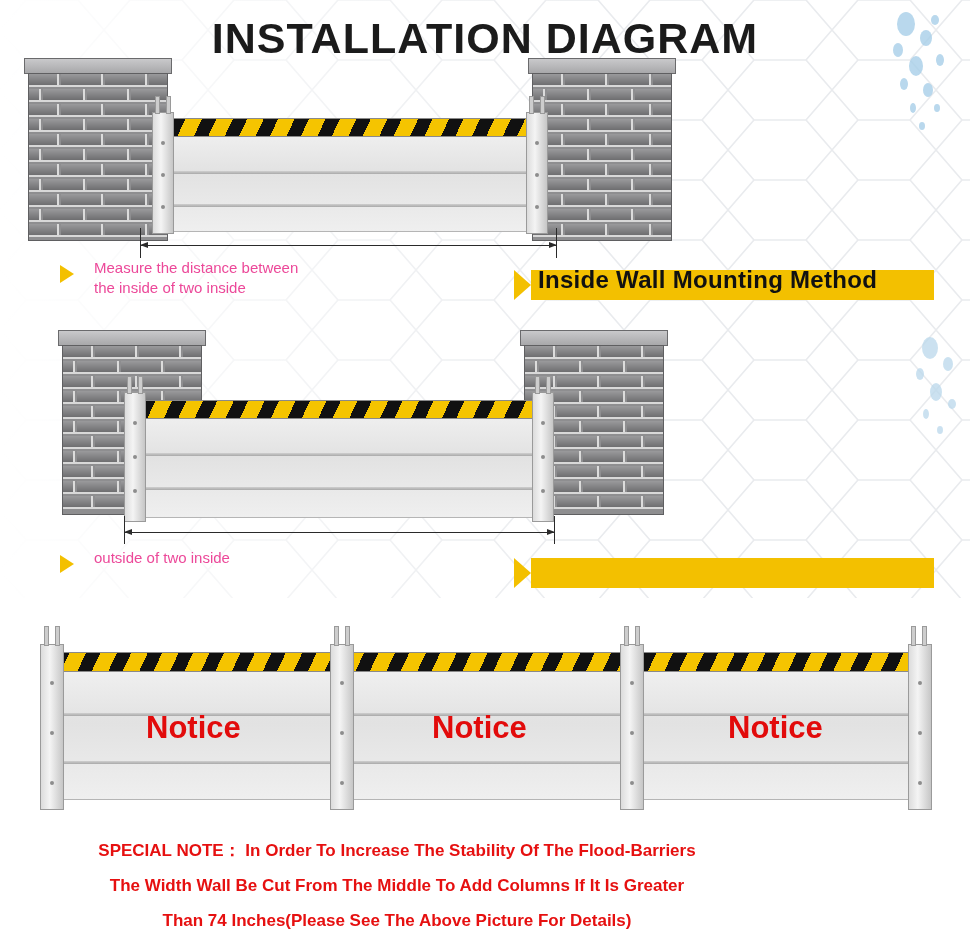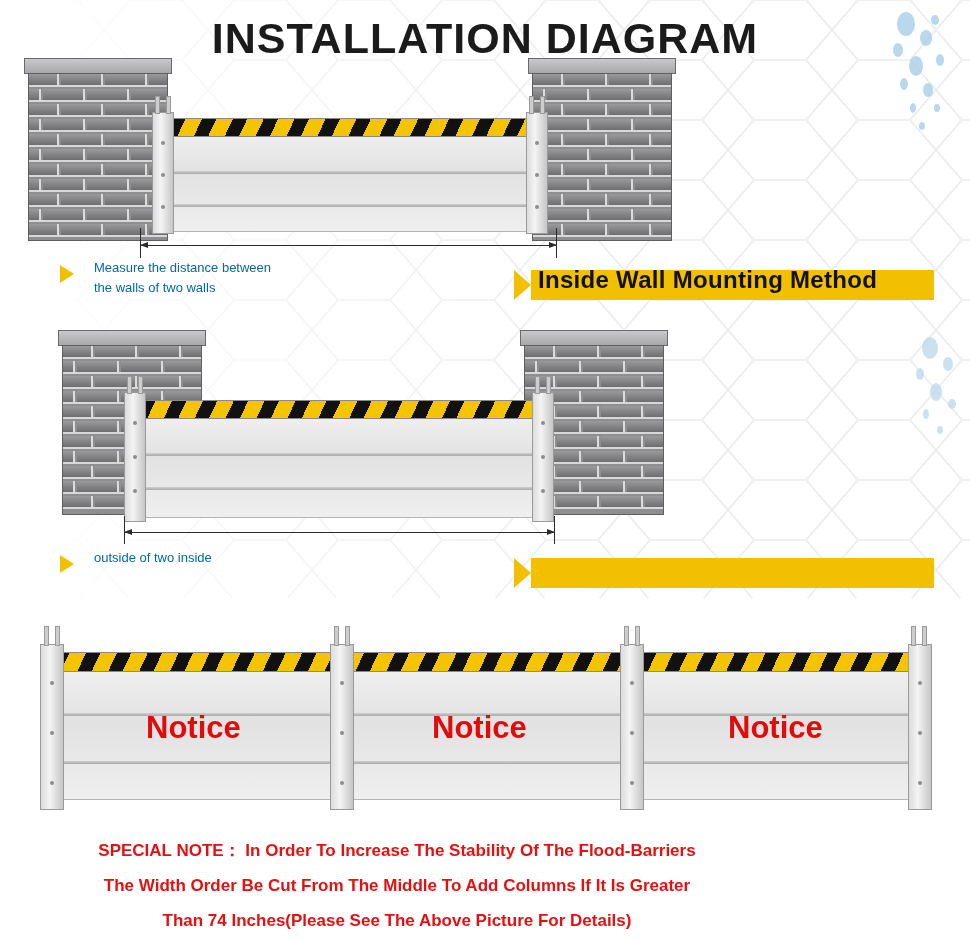--- a/index.html
+++ b/index.html
@@ -100,23 +100,23 @@
     content:""; position:absolute; top:-3px; width:0; height:0;
     border-top:3.5px solid transparent; border-bottom:3.5px solid transparent;
   }
   .dimline::before { left:0; border-right:8px solid #2a2a2a; }
   .dimline::after  { right:0; border-left:8px solid #2a2a2a; }
   .extline { position:absolute; width:1px; background:#2a2a2a; }
 
   
   .caption {
     position:absolute;
-    font-size:13px;
+    font-size:15px;
     line-height:20px;
-    color:#0369a1;
+    color:#ec4899;
   }
   .yarrow {
     position:absolute;
     width:0;height:0;
     border-top:9px solid transparent;
     border-bottom:9px solid transparent;
     border-left:14px solid #f3c000;
   }
 
   
@@ -409,21 +409,21 @@
     <div class="post-stub" style="left:529px;top:96px;height:18px;"></div>
     <div class="post-stub" style="left:540px;top:96px;height:18px;"></div>
 
     <div class="extline" style="left:140px;top:228px;height:30px;"></div>
     <div class="extline" style="left:556px;top:228px;height:30px;"></div>
     <div class="dimline" style="left:140px;top:245px;width:417px;"></div>
 
     <div class="yarrow" style="left:60px;top:265px;"></div>
     <div class="caption" style="left:94px;top:258px;width:330px;">
       <div>Measure the distance between</div>
-      <div>the walls of two walls</div>
+      <div>the inside of two inside</div>
     </div>
 
     <div class="banner" style="left:514px;top:270px;width:420px;">
       <div class="chev"></div>
       <div class="barpart" style="width:403px;"></div>
       <div class="tail"></div>
       <div class="txt">Inside Wall  Mounting Method</div>
     </div>
   </div>
 
@@ -660,15 +660,15 @@
   <div class="post-stub" style="left:911px;top:14px;height:20px;"></div>
   <div class="post-stub" style="left:922px;top:14px;height:20px;"></div>
 
   <div class="notice" style="left:146px;top:98px;">Notice</div>
   <div class="notice" style="left:432px;top:98px;">Notice</div>
   <div class="notice" style="left:728px;top:98px;">Notice</div>
 </div>
 
 <div class="note">
   <div>SPECIAL NOTE：  In Order To Increase The Stability Of The Flood-Barriers</div>
-  <div>The Width Order Be Cut From The Middle To Add Columns If It Is Greater</div>
+  <div>The Width Wall Be Cut From The Middle To Add Columns If It Is Greater</div>
   <div>Than 74 Inches(Please See The Above Picture For Details)</div>
 </div>
 
 </body></html>

